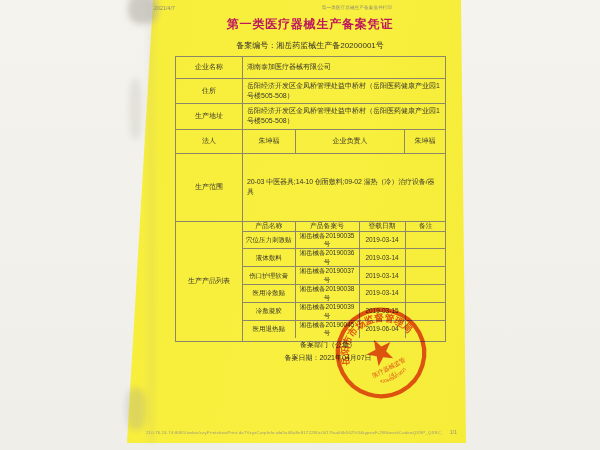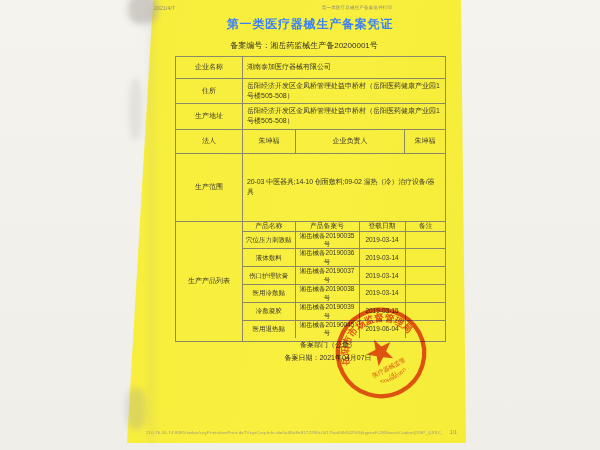--- a/index.html
+++ b/index.html
@@ -17,23 +17,23 @@
   .artifact{position:absolute;background:#a8a49a;filter:blur(3px);border-radius:40%;}
   .a1{left:128px;top:-6px;width:30px;height:30px;opacity:.5;}
   .a2{left:129px;top:78px;width:13px;height:62px;opacity:.22;}
   .a3{left:126px;top:388px;width:20px;height:42px;opacity:.32;}
   .a4{left:148px;top:0;width:6px;height:443px;opacity:.14;border-radius:0;}
   .tiny{position:absolute;font-size:5px;color:#8a8674;letter-spacing:.2px;}
   .print-header{left:282px;top:5px;width:150px;text-align:center;font-size:4.5px;}
   .print-date{left:154px;top:5px;}
   .doc-title{
     position:absolute;left:175px;top:16px;width:270px;text-align:center;
-    font-size:12px;font-weight:bold;color:#3b82f6;letter-spacing:.8px;
+    font-size:12px;font-weight:bold;color:#be185d;letter-spacing:.8px;
   }
-  .reg-line{position:absolute;left:159px;top:40px;width:290px;text-align:center;font-size:8px;color:#35322a;}
+  .reg-line{position:absolute;left:165px;top:40px;width:290px;text-align:center;font-size:8px;color:#35322a;}
   table{border-collapse:collapse;}
   .info-table{
     position:absolute;left:175px;top:56px;width:270px;table-layout:fixed;
   }
   .info-table td{border:1px solid #8d8769;font-size:7px;line-height:1.45;overflow:hidden;}
   td.lbl{text-align:center;color:#3c392c;}
   td.val{text-align:left;padding:2px 4px;}
   td.name-cell{text-align:center;}
   .scope-val{font-size:6.8px;letter-spacing:-.1px;}
   .prod-cell{padding:0;vertical-align:top;}

